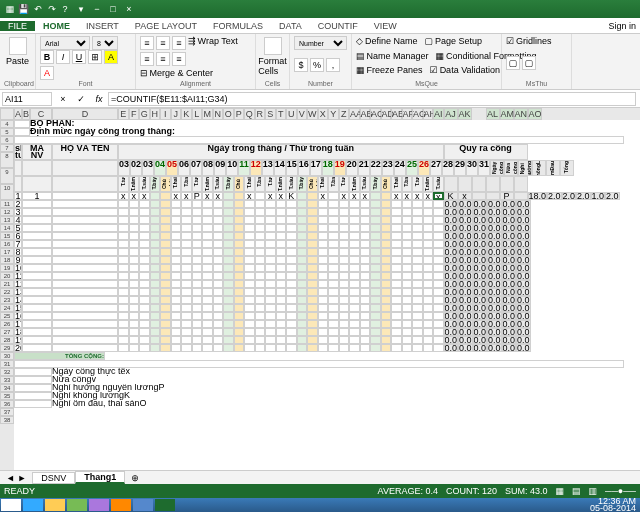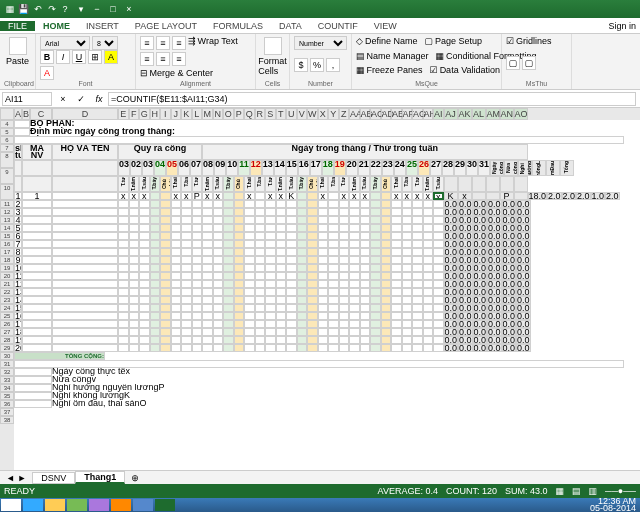--- a/index.html
+++ b/index.html
@@ -207,21 +207,21 @@
         <div class="ch" style="width: 10.5px;">AB</div>
         <div class="ch" style="width: 10.5px;">AC</div>
         <div class="ch" style="width: 10.5px;">AD</div>
         <div class="ch" style="width: 10.5px;">AE</div>
         <div class="ch" style="width: 10.5px;">AF</div>
         <div class="ch" style="width: 10.5px;">AG</div>
         <div class="ch" style="width: 10.5px;">AH</div>
         <div class="ch sel" style="width: 10.5px;">AI</div>
         <div class="ch sel" style="width: 14px;">AJ</div>
         <div class="ch sel" style="width: 14px;">AK</div>
-        <div class="ch sel" style="width: 14px;">AL</div>
+        <div class="ch sel" style="width: 14px; margin-left: 14px;">AL</div>
         <div class="ch sel" style="width: 14px;">AM</div>
         <div class="ch sel" style="width: 14px;">AN</div>
         <div class="ch sel" style="width: 14px;">AO</div>
       </div>
  </div>
  <div class="grid">
   <div class="rowheads" id="rowheads">
         <div class="rh">4</div>
         <div class="rh">5</div>
         <div class="rh">6</div>
@@ -268,22 +268,22 @@
             <div class="c " style="width: 16px;"></div>
             <div class="c " style="text-align:left;font-weight:bold;border:none">Định mức ngày công trong tháng:</div>
           </div>
           <div class="tsrow">
             <div class="c " style="width: 610px;"></div>
           </div>
           <div class="tsrow" style="height: 16px;">
             <div class="c hdr" style="width: 8px;">sl tự</div>
             <div class="c hdr" style="width: 30px;">MÃ NV</div>
             <div class="c hdr" style="width: 66px;">HỌ VÀ TÊN</div>
+            <div class="c hdr" style="width: 325.5px;">Ngày trong tháng / Thứ trong tuần</div>
             <div class="c hdr" style="width: 84px;">Quy ra công</div>
-            <div class="c hdr" style="width: 325.5px;">Ngày trong tháng / Thứ trong tuần</div>
           </div>
           <div class="tsrow" style="height: 16px;">
             <div class="c hdr" style="width: 8px;"></div>
             <div class="c hdr" style="width: 30px;"></div>
             <div class="c hdr" style="width: 66px;"></div>
             <div class="c hdr" style="">03</div>
             <div class="c hdr" style="">02</div>
             <div class="c hdr" style="">03</div>
             <div class="c hdr sat" style="color:#060">04</div>
             <div class="c hdr weekend" style="color:#c00;font-weight:bold">05</div>

